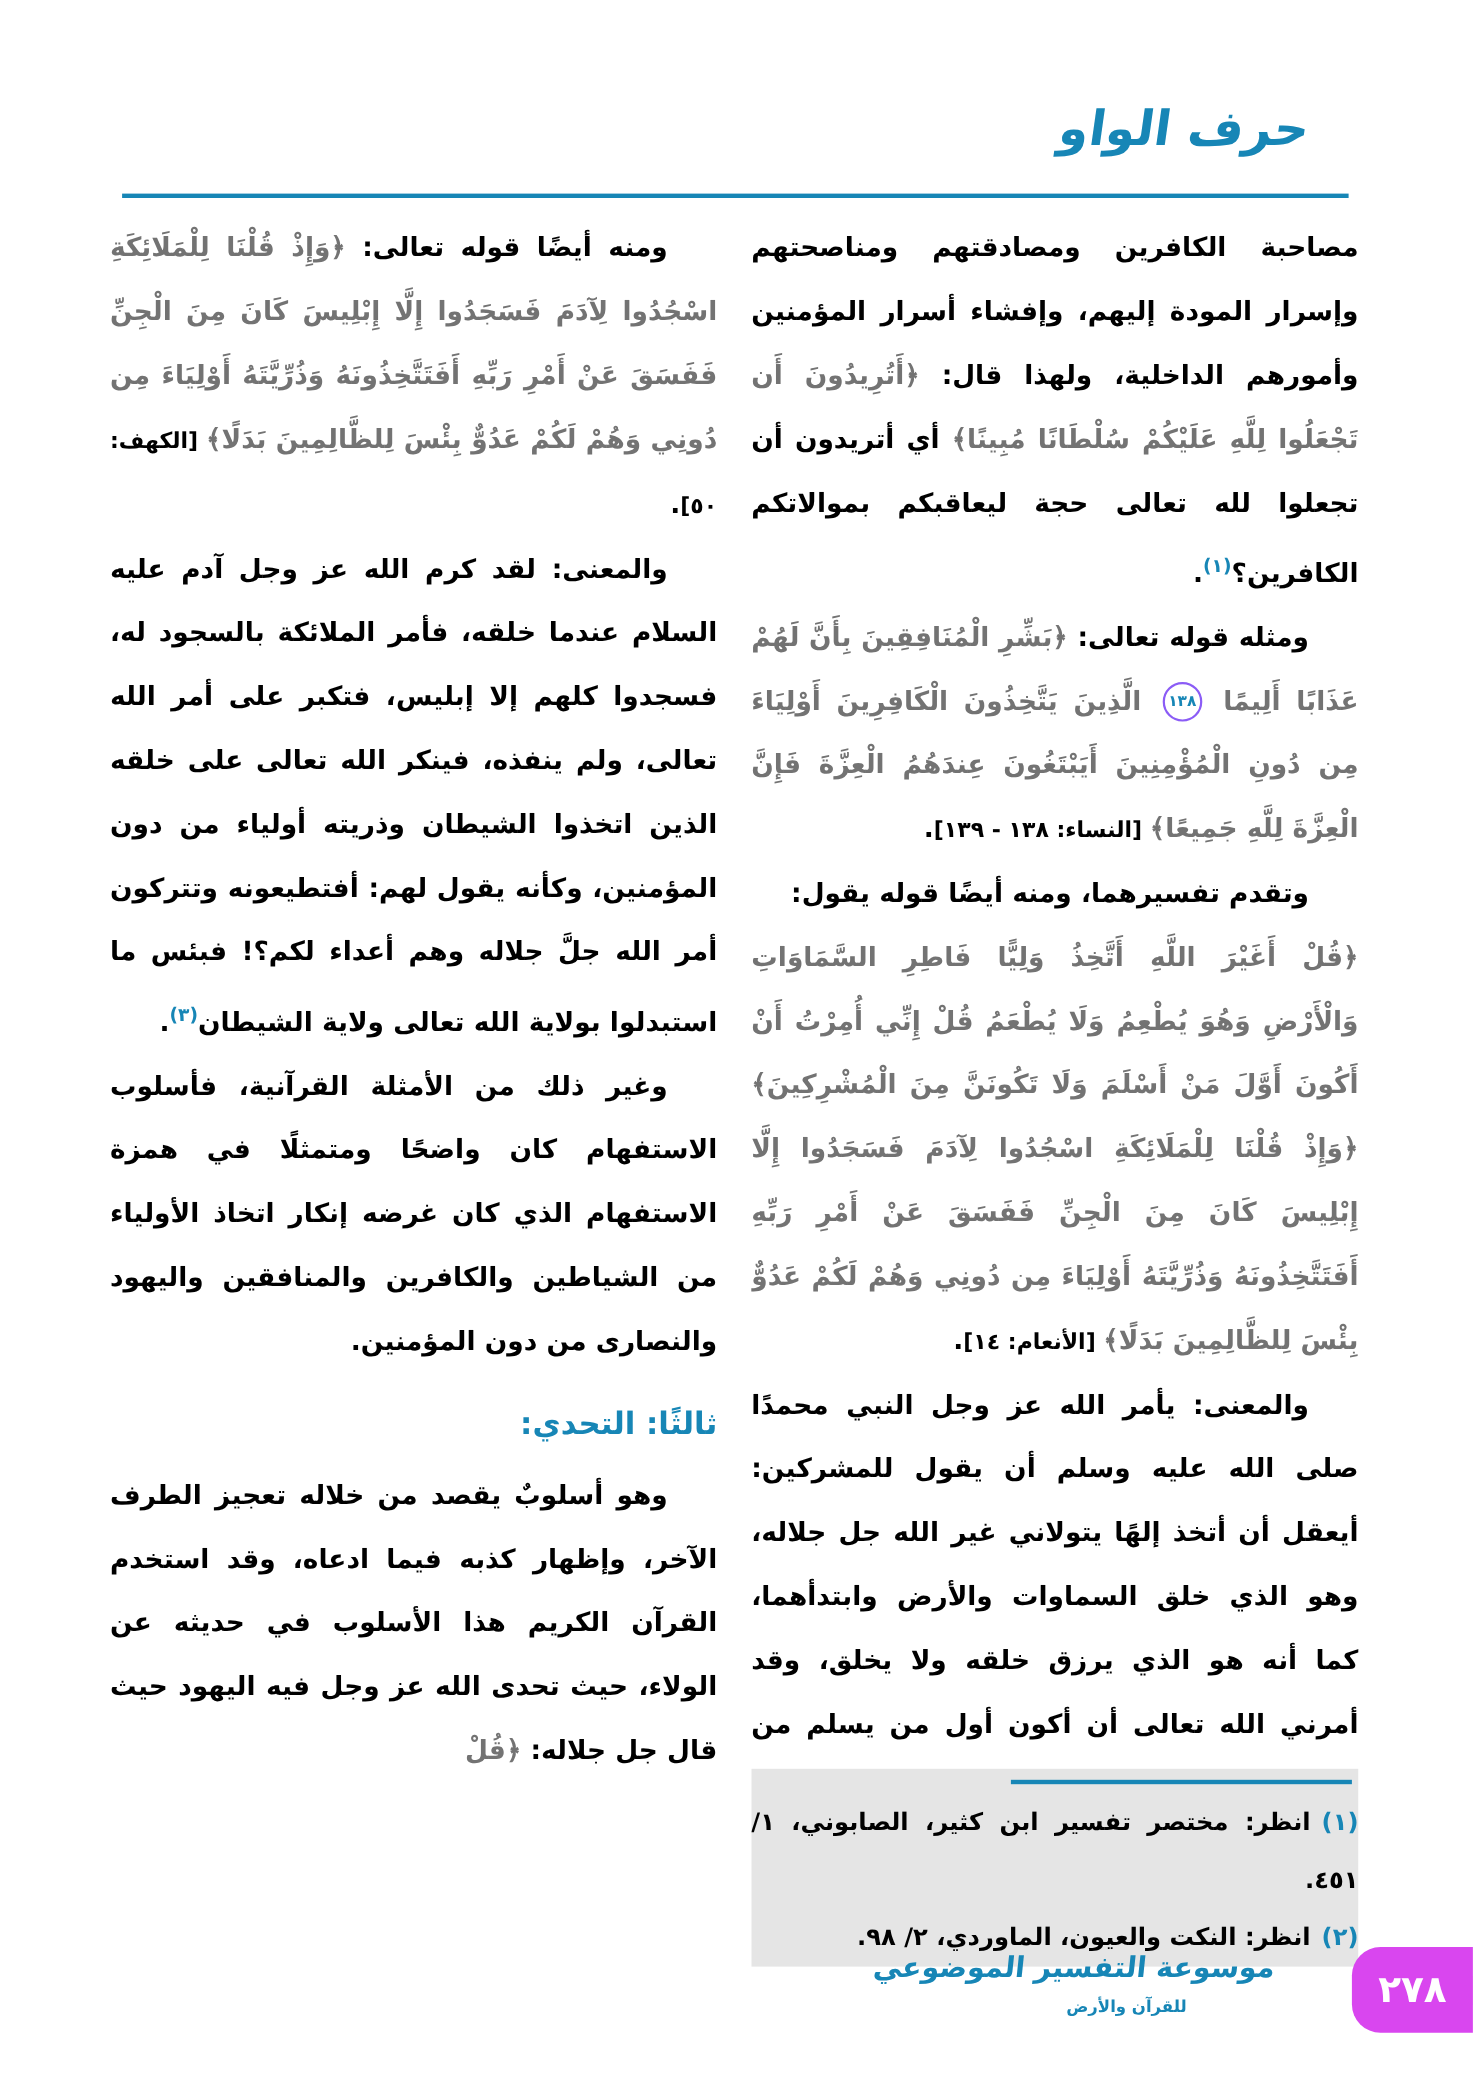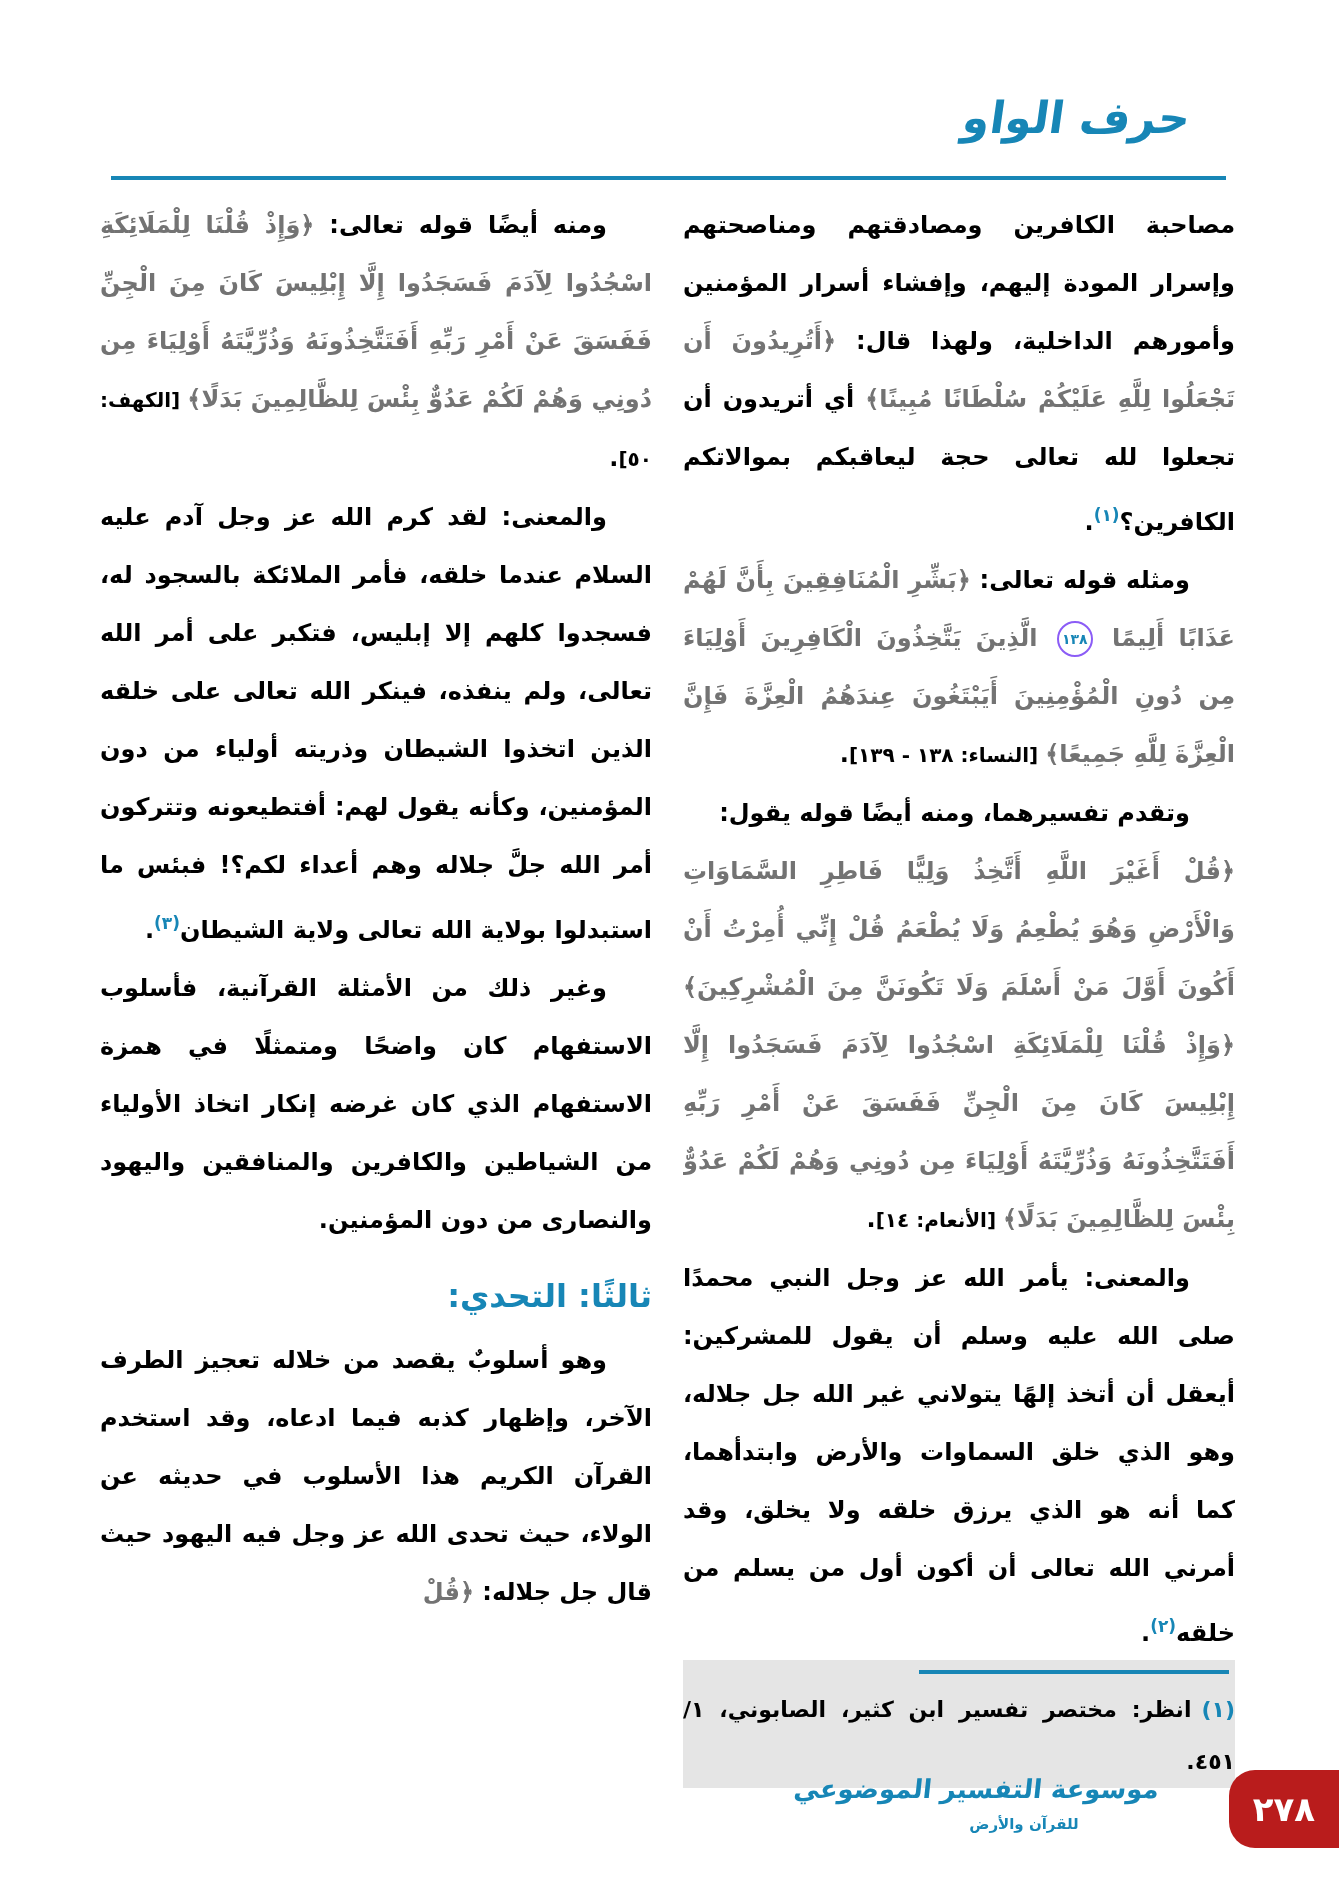--- a/index.html
+++ b/index.html
@@ -33,21 +33,21 @@
   .run-quran { color:#737373; }
   .run-ref { color:#000; font-size:20px; }
   .run-note { color:#1786b6; font-size:17px; font-weight:bold; }
   .run-ayah {
     display:inline-block; color:#1786b6; border:2px solid #8b5cf6;
     border-radius:50%; width:36px; height:36px; line-height:32px;
     font-size:14px; text-align:center; vertical-align:middle; margin:0 5px;
     text-indent:0;
   }
   .col-heading {
-    margin:22px 0 10px 0; color:#1786b6; font-size:32px; font-weight:bold;
+    margin:22px 0 10px 0; color:#1786b6; font-size:28px; font-weight:bold;
     line-height:50px;
   }
   .fn-block {
     position:absolute; bottom:0; right:0; left:0; background:#e5e5e5;
     padding-top:10px;
   }
   .fn-rule { height:4px; background:#1786b6; width:310px; margin:0 6px 10px 0; }
   .fn-line {
     font-size:22px; font-weight:bold; color:#000; line-height:52px;
     text-align:justify; margin:0;
@@ -57,21 +57,21 @@
     position:absolute; top:1766px; right:180px; width:270px;
     text-align:center; color:#1786b6;
   }
   .logo-line1 {
     font-size:26px; font-weight:bold; transform:skewX(-6deg);
     white-space:nowrap; line-height:46px;
   }
   .logo-line2 { font-size:15px; font-weight:bold; line-height:24px; }
   .page-badge {
     position:absolute; top:1770px; right:0; width:110px; height:78px;
-    background:#b91c1c; border-radius:26px 0 0 26px; z-index:5;
+    background:#d946ef; border-radius:26px 0 0 26px; z-index:5;
   }
   .page-number {
     color:#ffffff; font-size:34px; font-weight:bold; text-align:center;
     line-height:78px;
   }
 </style>
 </head>
 <body>
 
 <div class="header-title">حرف الواو</div>
@@ -83,20 +83,21 @@
         <p class="para"><span class="run-text">مصاحبة الكافرين ومصادقتهم ومناصحتهم وإسرار المودة إليهم، وإفشاء أسرار المؤمنين وأمورهم الداخلية، ولهذا قال: </span><span class="run-quran">﴿أَتُرِيدُونَ أَن تَجْعَلُوا لِلَّهِ عَلَيْكُمْ سُلْطَانًا مُبِينًا﴾</span><span class="run-text"> أي أتريدون أن تجعلوا لله تعالى حجة ليعاقبكم بموالاتكم الكافرين؟</span><sup class="run-note">(١)</sup><span class="run-text">.</span></p>
         <p class="para indent"><span class="run-text">ومثله قوله تعالى: </span><span class="run-quran">﴿بَشِّرِ الْمُنَافِقِينَ بِأَنَّ لَهُمْ عَذَابًا أَلِيمًا </span><span class="run-ayah">١٣٨</span><span class="run-quran"> الَّذِينَ يَتَّخِذُونَ الْكَافِرِينَ أَوْلِيَاءَ مِن دُونِ الْمُؤْمِنِينَ أَيَبْتَغُونَ عِندَهُمُ الْعِزَّةَ فَإِنَّ الْعِزَّةَ لِلَّهِ جَمِيعًا﴾</span><span class="run-ref"> [النساء: ١٣٨ - ١٣٩]</span><span class="run-text">.</span></p>
         <p class="para indent"><span class="run-text">وتقدم تفسيرهما، ومنه أيضًا قوله يقول:</span></p>
         <p class="para"><span class="run-quran">﴿قُلْ أَغَيْرَ اللَّهِ أَتَّخِذُ وَلِيًّا فَاطِرِ السَّمَاوَاتِ وَالْأَرْضِ وَهُوَ يُطْعِمُ وَلَا يُطْعَمُ قُلْ إِنِّي أُمِرْتُ أَنْ أَكُونَ أَوَّلَ مَنْ أَسْلَمَ وَلَا تَكُونَنَّ مِنَ الْمُشْرِكِينَ﴾</span><span class="run-text"> </span><span class="run-quran">﴿وَإِذْ قُلْنَا لِلْمَلَائِكَةِ اسْجُدُوا لِآدَمَ فَسَجَدُوا إِلَّا إِبْلِيسَ كَانَ مِنَ الْجِنِّ فَفَسَقَ عَنْ أَمْرِ رَبِّهِ أَفَتَتَّخِذُونَهُ وَذُرِّيَّتَهُ أَوْلِيَاءَ مِن دُونِي وَهُمْ لَكُمْ عَدُوٌّ بِئْسَ لِلظَّالِمِينَ بَدَلًا﴾</span><span class="run-ref"> [الأنعام: ١٤]</span><span class="run-text">.</span></p>
         <p class="para indent"><span class="run-text">والمعنى: يأمر الله عز وجل النبي محمدًا صلى الله عليه وسلم أن يقول للمشركين: أيعقل أن أتخذ إلهًا يتولاني غير الله جل جلاله، وهو الذي خلق السماوات والأرض وابتدأهما، كما أنه هو الذي يرزق خلقه ولا يخلق، وقد أمرني الله تعالى أن أكون أول من يسلم من خلقه</span><sup class="run-note">(٢)</sup><span class="run-text">.</span></p>
       </div>
     <div class="fn-block">
       <div class="fn-rule"></div>
       <div>
           <div class="fn-line"><span class="fn-marker">(١)</span><span class="fn-text">انظر: مختصر تفسير ابن كثير، الصابوني، ١/ ٤٥١.</span></div>
+          <div class="fn-line"><span class="fn-marker">(٢)</span><span class="fn-text">انظر: النكت والعيون، الماوردي، ٢/ ٩٨.</span></div>
         </div>
     </div>
   </div>
   <div class="col col-left">
     <div>
         <p class="para indent"><span class="run-text">ومنه أيضًا قوله تعالى: </span><span class="run-quran">﴿وَإِذْ قُلْنَا لِلْمَلَائِكَةِ اسْجُدُوا لِآدَمَ فَسَجَدُوا إِلَّا إِبْلِيسَ كَانَ مِنَ الْجِنِّ فَفَسَقَ عَنْ أَمْرِ رَبِّهِ أَفَتَتَّخِذُونَهُ وَذُرِّيَّتَهُ أَوْلِيَاءَ مِن دُونِي وَهُمْ لَكُمْ عَدُوٌّ بِئْسَ لِلظَّالِمِينَ بَدَلًا﴾</span><span class="run-ref"> [الكهف: ٥٠]</span><span class="run-text">.</span></p>
         <p class="para indent"><span class="run-text">والمعنى: لقد كرم الله عز وجل آدم عليه السلام عندما خلقه، فأمر الملائكة بالسجود له، فسجدوا كلهم إلا إبليس، فتكبر على أمر الله تعالى، ولم ينفذه، فينكر الله تعالى على خلقه الذين اتخذوا الشيطان وذريته أولياء من دون المؤمنين، وكأنه يقول لهم: أفتطيعونه وتتركون أمر الله جلَّ جلاله وهم أعداء لكم؟! فبئس ما استبدلوا بولاية الله تعالى ولاية الشيطان</span><sup class="run-note">(٣)</sup><span class="run-text">.</span></p>
         <p class="para indent"><span class="run-text">وغير ذلك من الأمثلة القرآنية، فأسلوب الاستفهام كان واضحًا ومتمثلًا في همزة الاستفهام الذي كان غرضه إنكار اتخاذ الأولياء من الشياطين والكافرين والمنافقين واليهود والنصارى من دون المؤمنين.</span></p>
         <h3 class="col-heading">ثالثًا: التحدي:</h3>
         <p class="para indent"><span class="run-text">وهو أسلوبٌ يقصد من خلاله تعجيز الطرف الآخر، وإظهار كذبه فيما ادعاه، وقد استخدم القرآن الكريم هذا الأسلوب في حديثه عن الولاء، حيث تحدى الله عز وجل فيه اليهود حيث قال جل جلاله: </span><span class="run-quran">﴿قُلْ</span></p>

